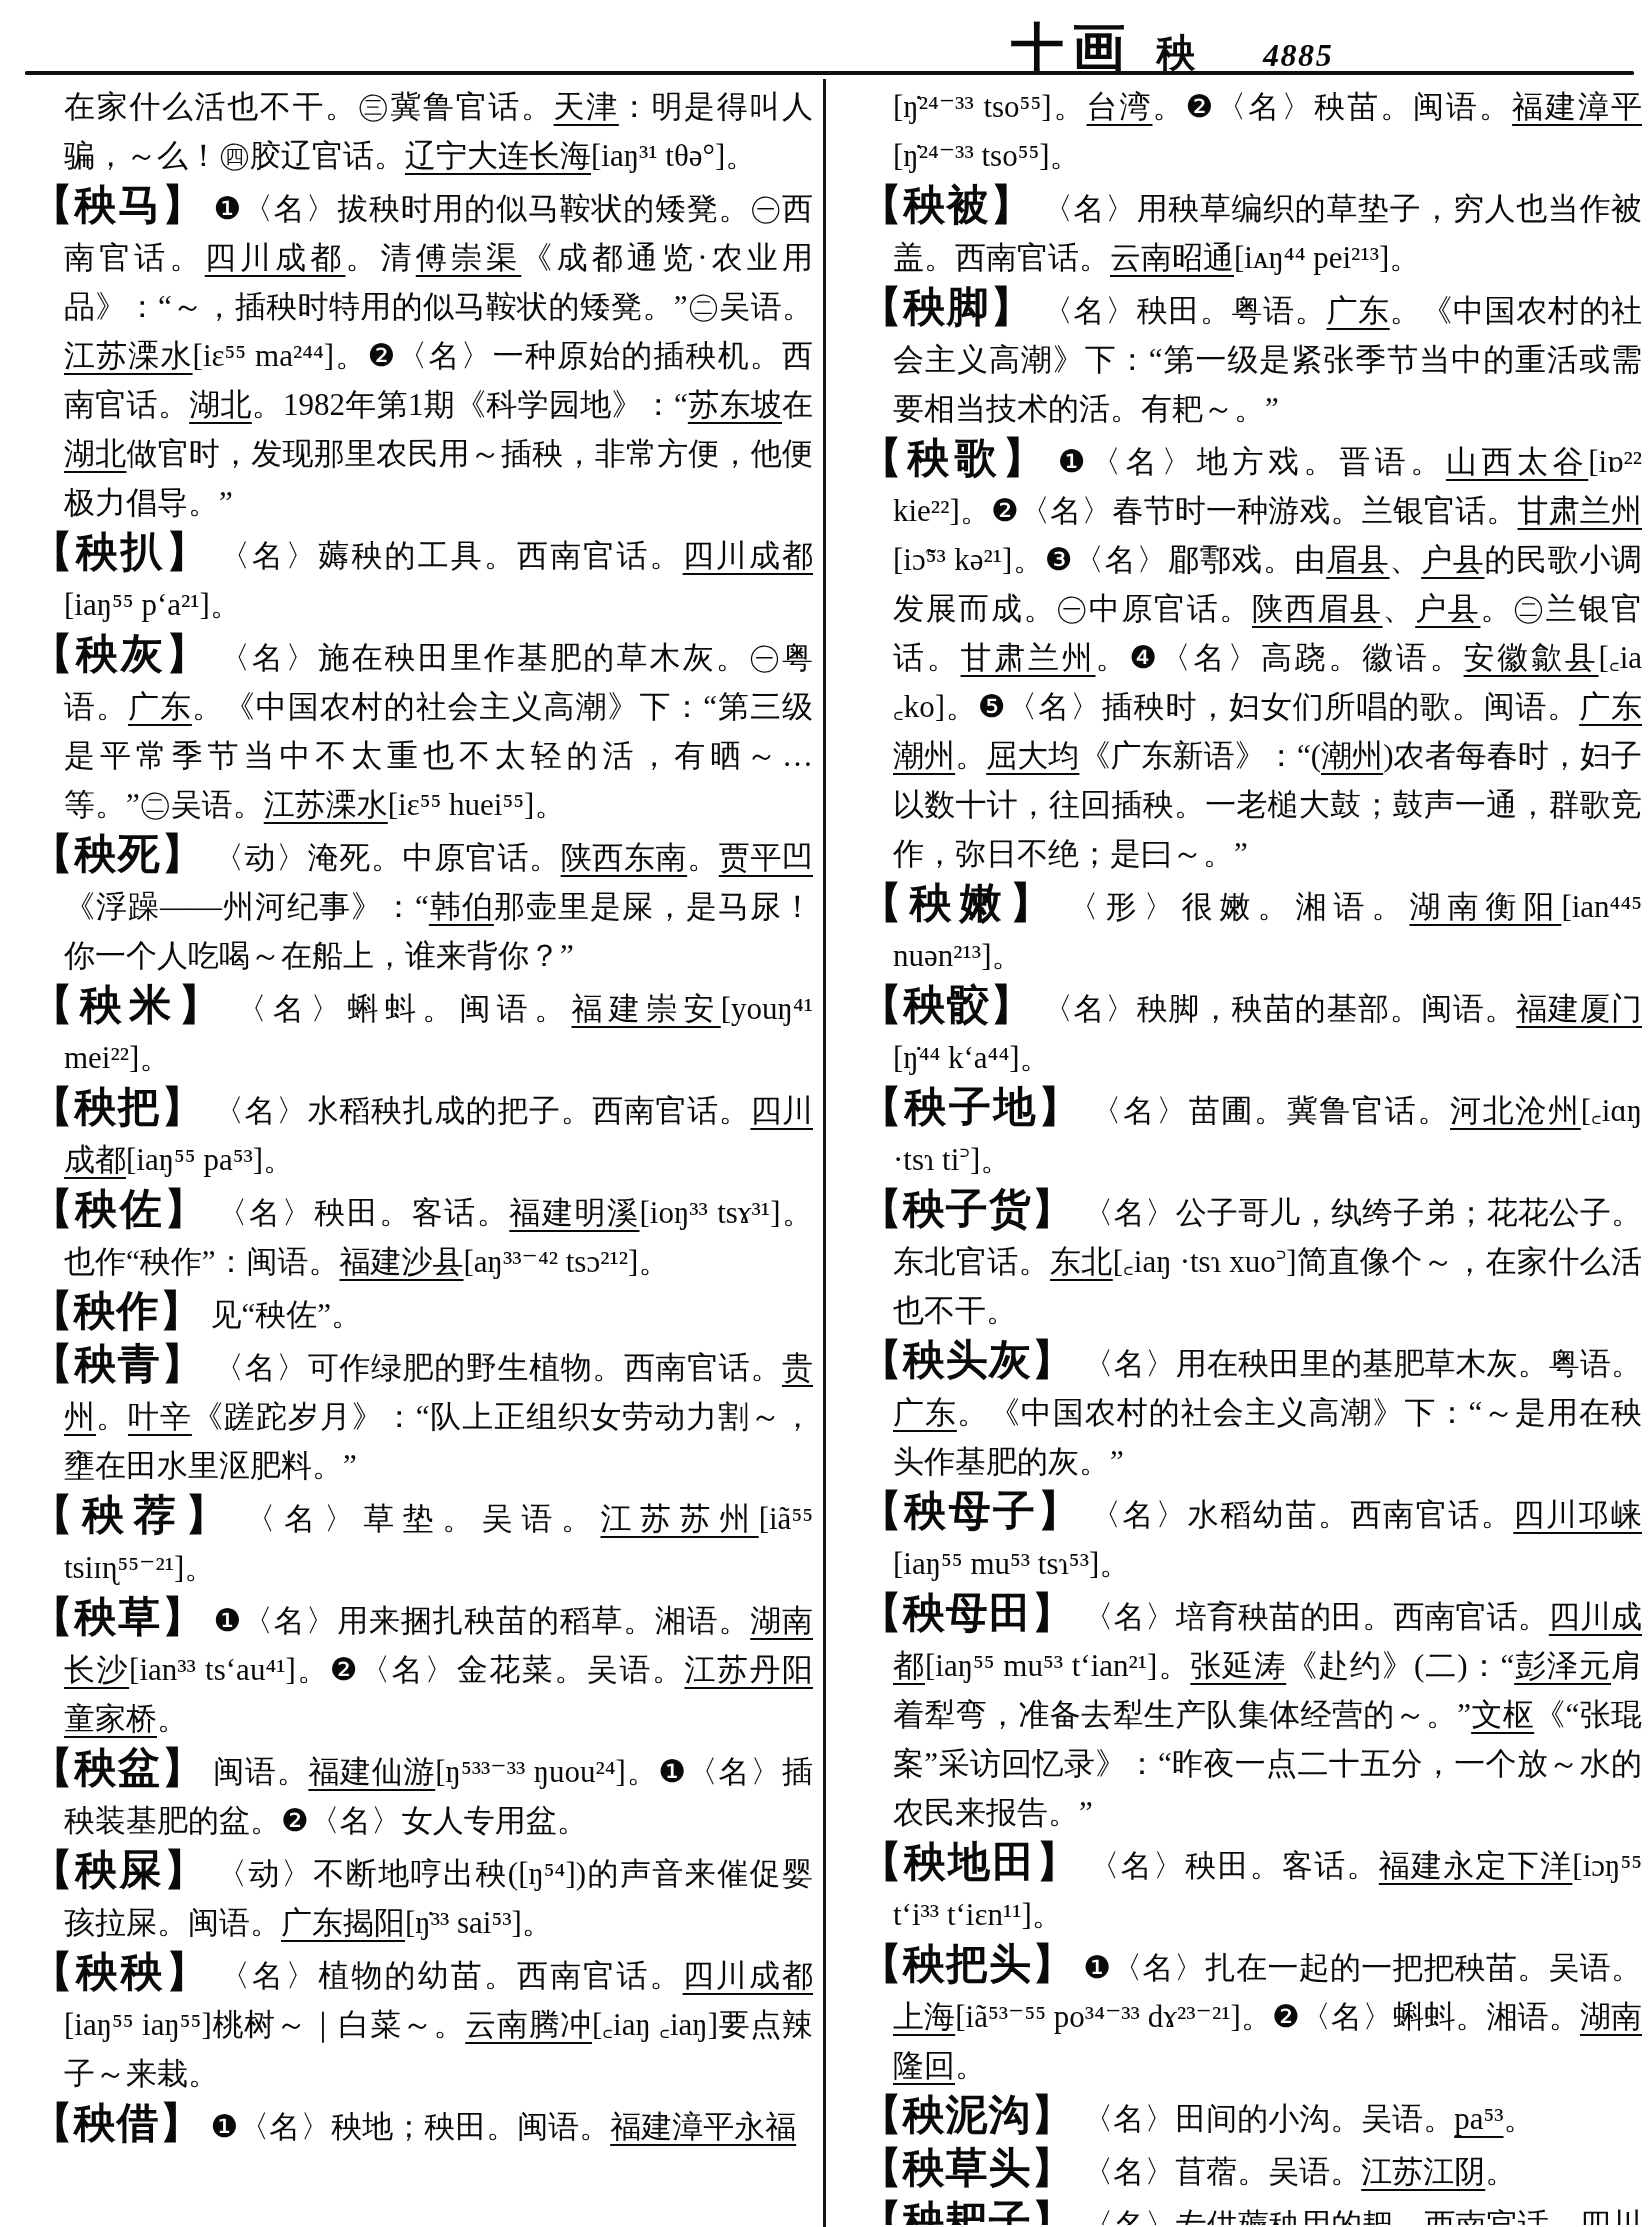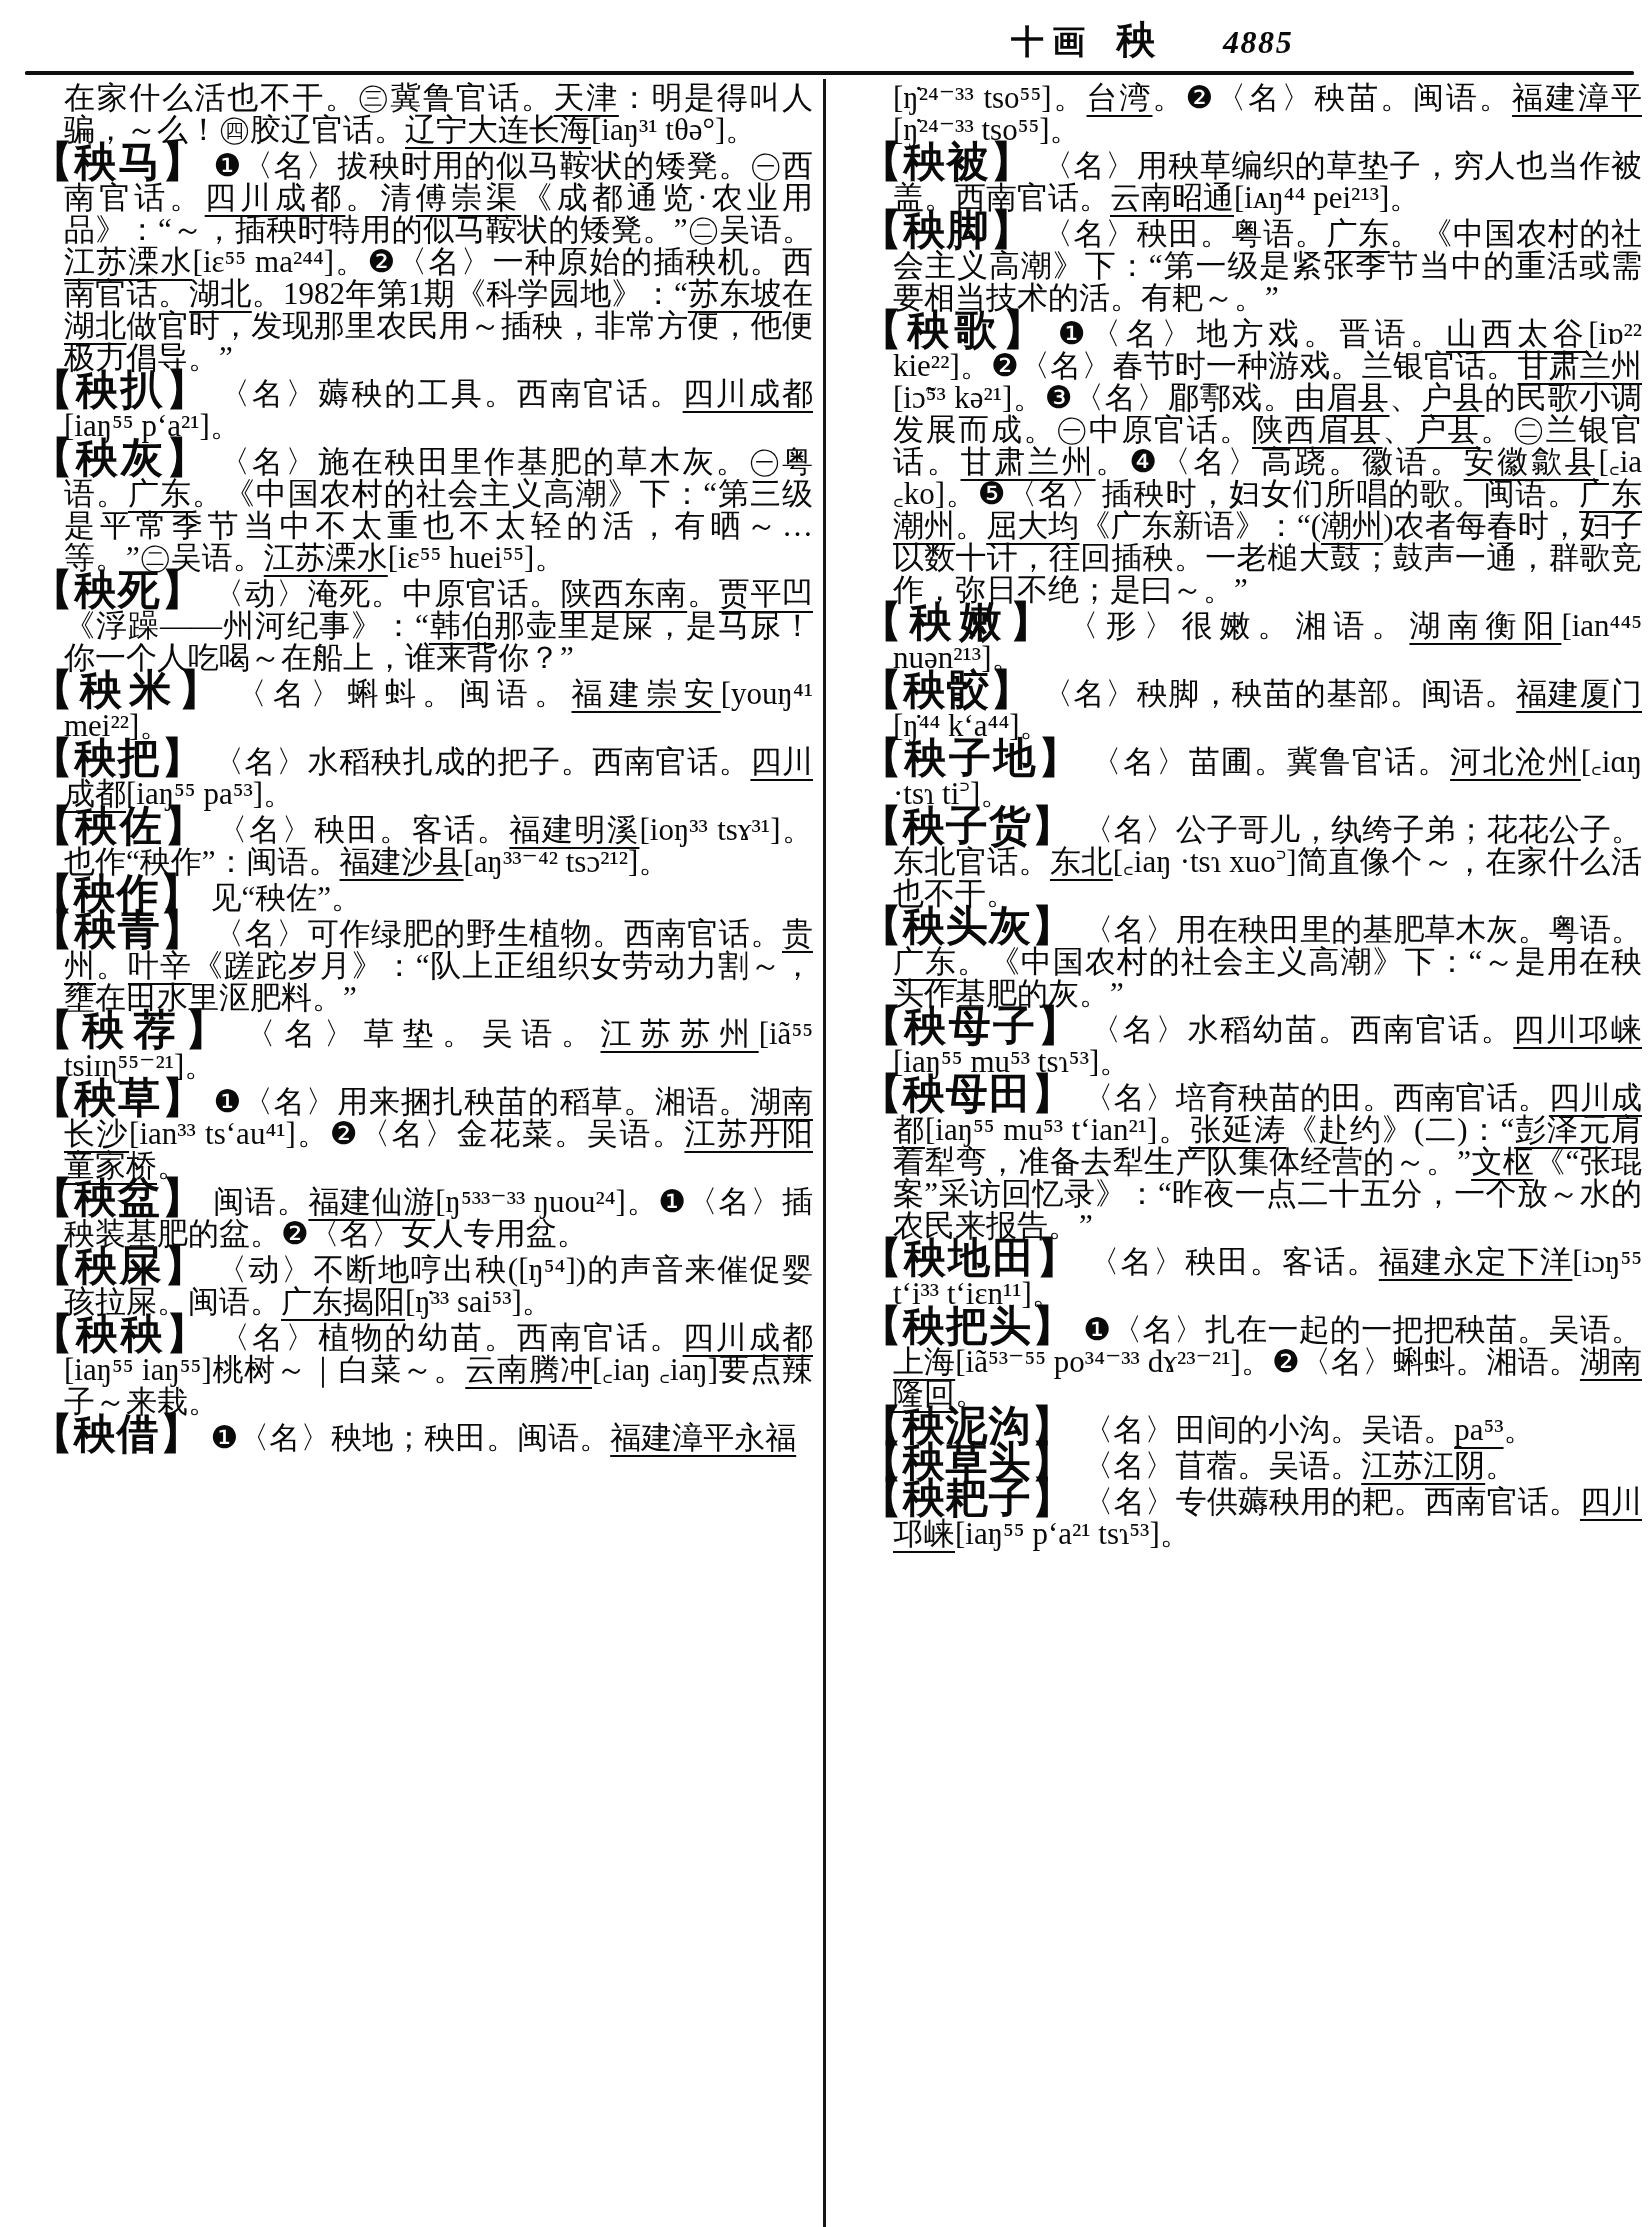--- a/index.html
+++ b/index.html
@@ -11,37 +11,37 @@
     position:relative;
     overflow:hidden;
   }
   .page{position:absolute;inset:0;}
   
   .running-head{
     position:absolute;top:13.2px;left:1011px;
     display:flex;align-items:baseline;gap:11.5px;
     white-space:nowrap;
   }
-  .rh-section{font-size:33px;font-weight:bold;letter-spacing:8.2px;}
+  .rh-section{font-size:53px;font-weight:bold;letter-spacing:8.2px;}
   .rh-char{font-size:39px;font-weight:bold;margin-left:11.5px;}
   .rh-page{font-size:32px;font-weight:bold;font-style:italic;margin-left:56px;letter-spacing:1.6px;margin-top:11px;}
   .head-rule{
     position:absolute;top:71px;left:25px;width:1609px;height:4.1px;
     background:#101010;border-radius:1.6px;
   }
   
   .col-divider{
     position:absolute;top:79px;bottom:0;left:823px;width:2.5px;
     background:#151515;
   }
   
   .col{
     position:absolute;top:82px;width:782px;height:2143px;
     overflow:hidden;
-    font-size:31px;line-height:32px;
+    font-size:31px;line-height:49px;
     text-align:justify;
     text-justify:inter-character;
   }
   .col-left{left:31px;}
   .col-right{left:860px;}
   .col p{margin:0;}
   
   p.entry{padding-left:33px;text-indent:-33px;}
   
   p.cont{padding-left:33px;text-indent:0;}

